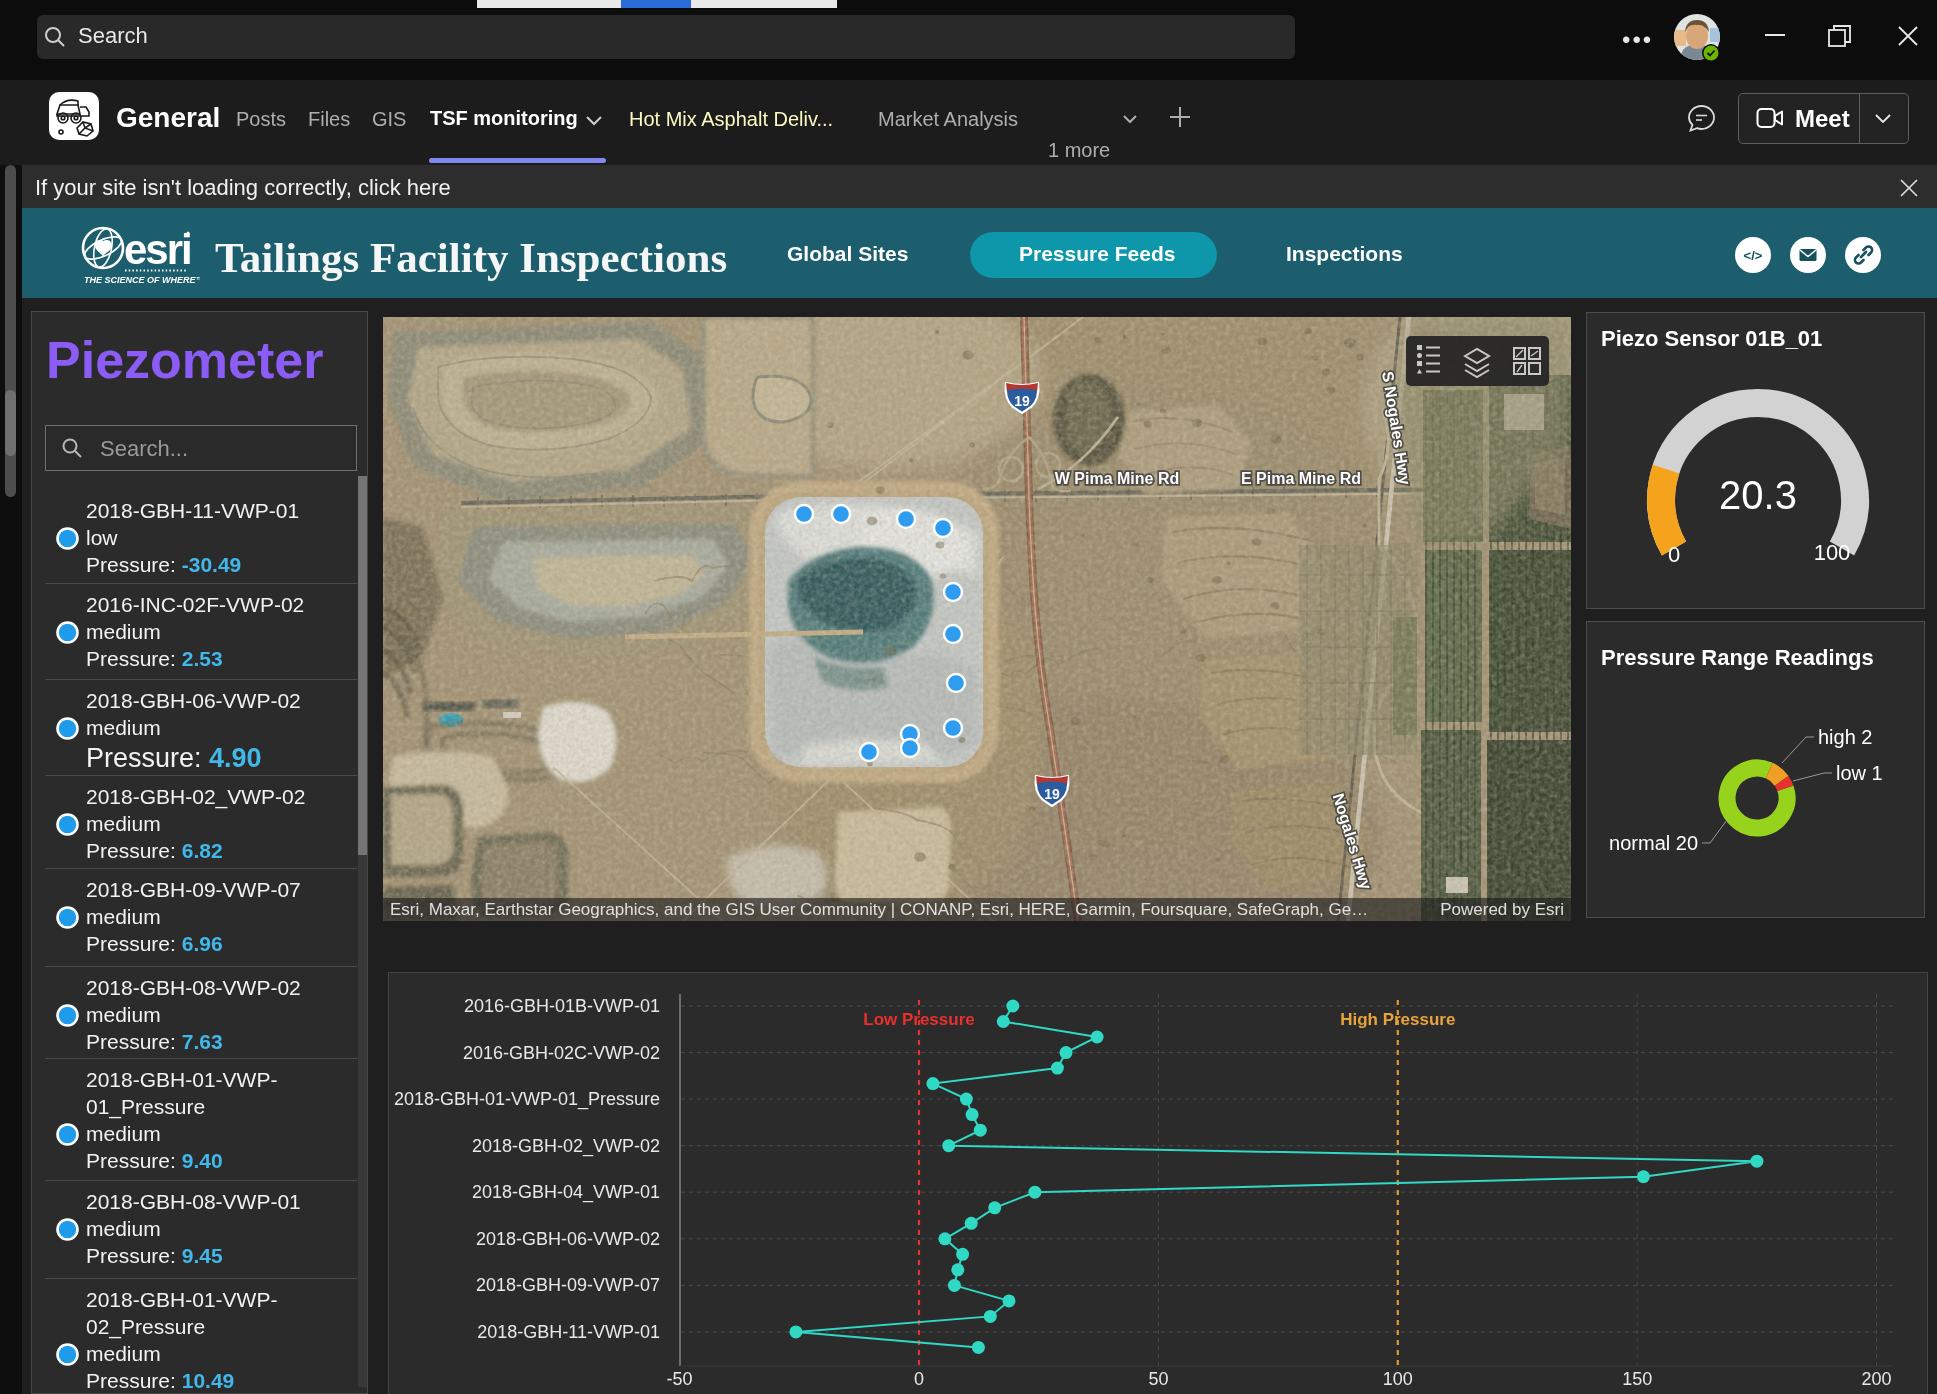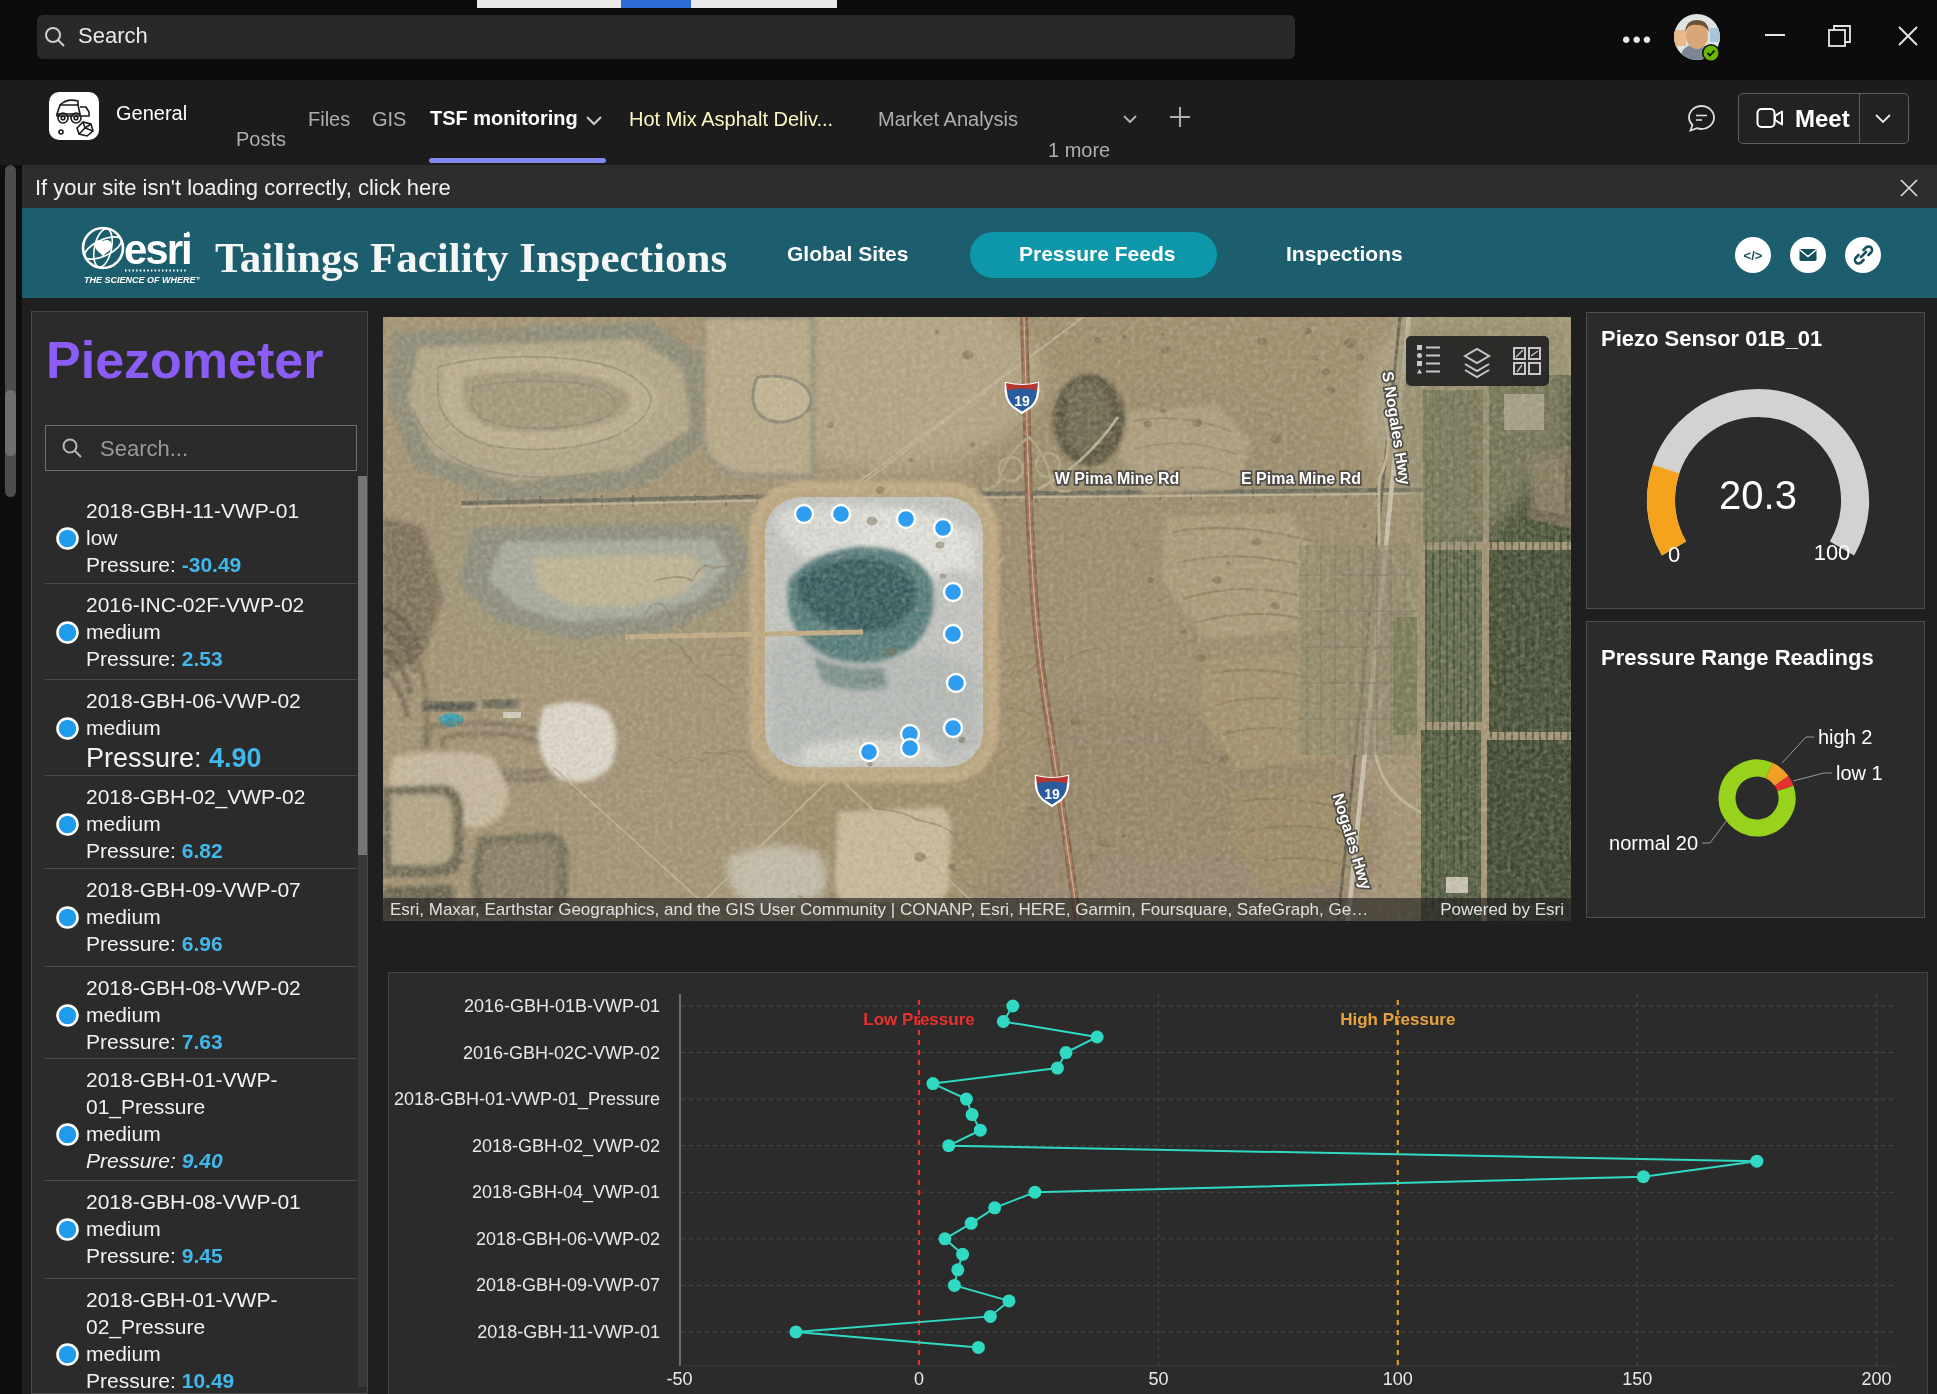--- a/index.html
+++ b/index.html
@@ -70,23 +70,23 @@
       <circle cx="14" cy="26" r="5"></circle>
       <circle cx="14" cy="26" r="1.8"></circle>
       <circle cx="27" cy="26" r="5"></circle>
       <circle cx="27" cy="26" r="1.8"></circle>
       <path d="M28 36 L34 30 L42 32 L44 39 L38 44 L30 42 Z"></path>
       <path d="M34 30 L36 36 L44 39 M36 36 L30 42 M36 36 L42 32"></path>
       <circle cx="12" cy="40" r="2"></circle>
     </g>
   </svg>
 
-  <div class="abs" style="left:116px;top:102px;font-size:20px;font-weight:normal;color:#ffffff;">General</div>
-
-  <div class="abs" style="left:236px;top:108px;font-size:20px;color:#aeaeae;margin-top:20px;">Posts</div>
+  <div class="abs" style="left:116px;top:102px;font-size:28px;font-weight:bold;color:#ffffff;">General</div>
+
+  <div class="abs" style="left:236px;top:108px;font-size:20px;color:#aeaeae;">Posts</div>
 
   <div class="abs" style="left:308px;top:108px;font-size:20px;color:#aeaeae;">Files</div>
 
   <div class="abs" style="left:372px;top:108px;font-size:20px;color:#aeaeae;">GIS</div>
 
   <div class="abs" style="left:430px;top:107px;font-size:20px;font-weight:bold;color:#ffffff;">TSF monitoring</div>
 
   <svg class="abs" style="left:585px;top:115px;" width="18" height="12" viewBox="0 0 18 12">
     <path d="M2 2 L9 9 L16 2" fill="none" stroke="#cfcfcf" stroke-width="2"></path>
   </svg>
@@ -264,21 +264,21 @@
 
   <div class="abs" style="left:13px;top:490px;width:312px;height:1px;background:#4a4a4a;"></div>
 
   <div class="abs" style="left:13px;top:583px;width:312px;">
     <div class="abs" style="left:41px;top:9px;font-size:21px;color:#f2f2f2;white-space:nowrap;">2018-GBH-01-VWP-</div>
     <div class="abs" style="left:41px;top:36px;font-size:21px;color:#f2f2f2;white-space:nowrap;">01_Pressure</div>
     <svg class="abs" style="left:11px;top:64px;" width="23" height="23" viewBox="0 0 23 23">
           <circle cx="11.5" cy="11.5" r="10" fill="#1f9bec" stroke="#ffffff" stroke-width="2.6"></circle>
         </svg>
     <div class="abs" style="left:41px;top:63px;font-size:21px;color:#f2f2f2;">medium</div>
-    <div class="abs" style="left:41px;top:90px;font-size:21px;color:#f2f2f2;white-space:nowrap;font-style:italic;">Pressure: <b style="color:#41b7ea;">9.40</b></div>
+    <div class="abs" style="left:41px;top:90px;font-size:21px;color:#f2f2f2;white-space:nowrap;">Pressure: <b style="color:#41b7ea;">9.40</b></div>
   </div>
 
   <div class="abs" style="left:13px;top:582px;width:312px;height:1px;background:#4a4a4a;"></div>
 
   <div class="abs" style="left:13px;top:705px;width:312px;">
     <div class="abs" style="left:41px;top:9px;font-size:21px;color:#f2f2f2;white-space:nowrap;">2018-GBH-08-VWP-01</div>
     <svg class="abs" style="left:11px;top:37px;" width="23" height="23" viewBox="0 0 23 23">
           <circle cx="11.5" cy="11.5" r="10" fill="#1f9bec" stroke="#ffffff" stroke-width="2.6"></circle>
         </svg>
     <div class="abs" style="left:41px;top:36px;font-size:21px;color:#f2f2f2;">medium</div>

